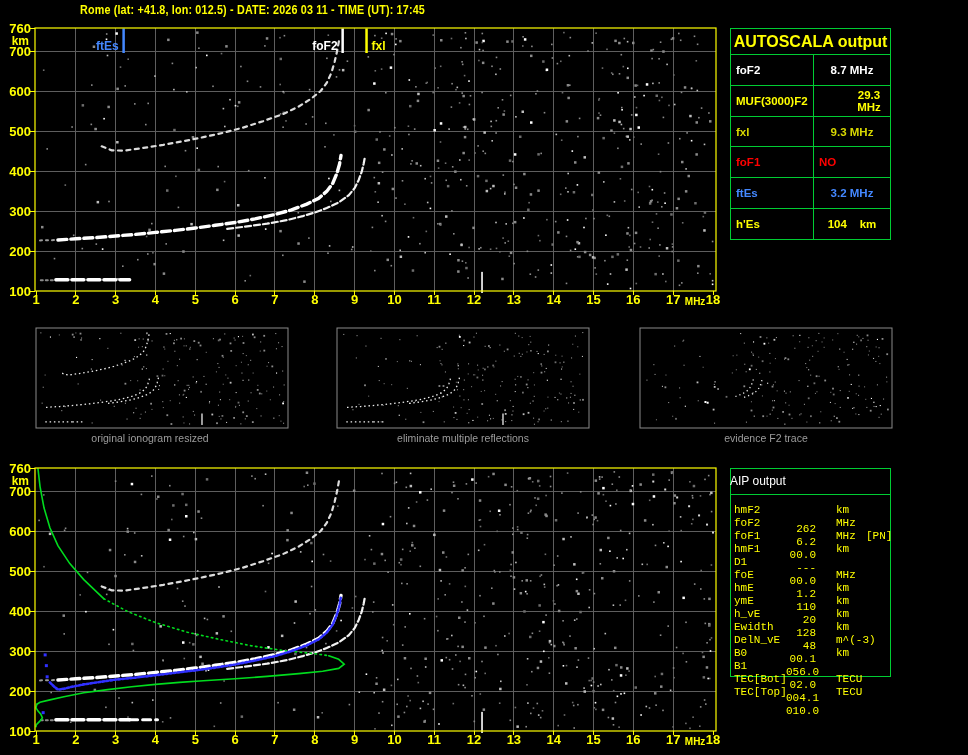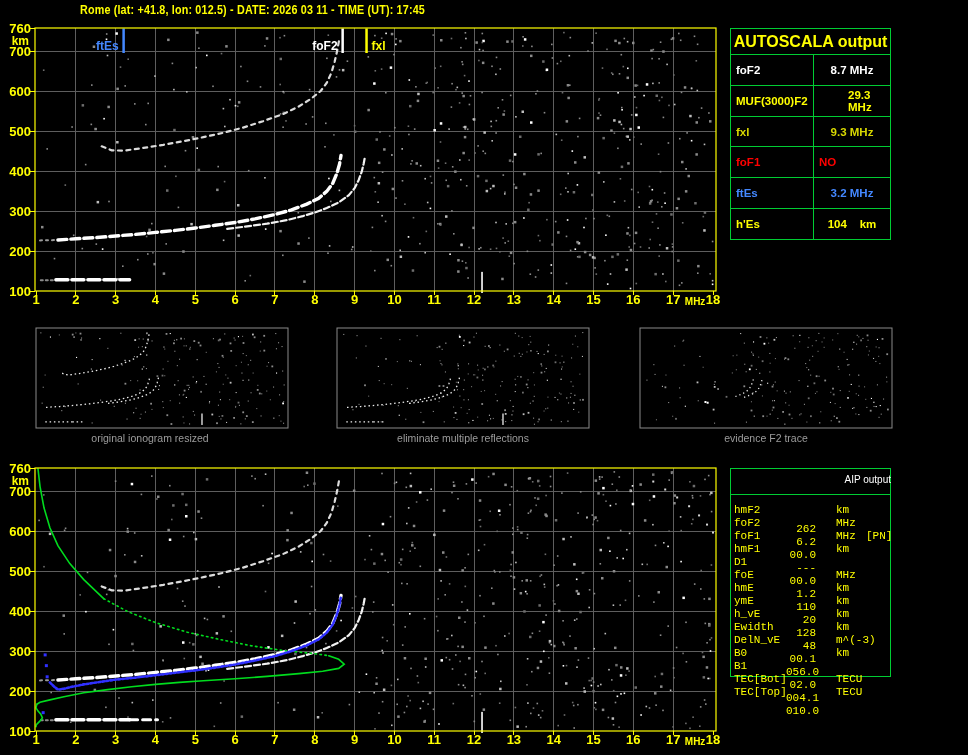--- a/index.html
+++ b/index.html
@@ -11,28 +11,28 @@
   
   #autoscala{position:absolute;left:730px;top:28px;width:161px;height:212px;
              border:1px solid #00cc33;display:flex;flex-direction:column;box-sizing:border-box;}
   .as-header{height:25px;line-height:25px;text-align:center;color:#ffff00;
              font-weight:bold;font-size:16px;border-bottom:1px solid #00cc33;}
   #as-rows{flex:1;display:flex;flex-direction:column;}
   .as-row{flex:1;display:flex;font-weight:bold;font-size:11.5px;}
   .as-row + .as-row{border-top:1px solid #00cc33;}
   .as-label{width:83px;border-right:1px solid #00cc33;display:flex;align-items:center;
             padding-left:5px;box-sizing:border-box;}
-  .as-value{flex:1;display:flex;align-items:center;justify-content:center;}
+  .as-value{flex:1;display:flex;align-items:center;justify-content:center;text-align:center;}
   .as-value.left{justify-content:flex-start;padding-left:5px;}
   
   #aip{position:absolute;left:730px;top:468px;width:161px;}
   .aip-box{position:absolute;left:0;top:0;width:161px;height:209px;
            border:1px solid #00cc33;box-sizing:border-box;}
-  .aip-header{position:absolute;left:0;top:6px;width:161px;text-align:right;
-              color:#ffffff;font-size:10px;}
+  .aip-header{position:absolute;left:0;top:6px;width:161px;text-align:left;
+              color:#ffffff;font-size:12px;}
   .aip-sep{position:absolute;left:0;top:26px;width:161px;height:1px;background:#00cc33;}
   #aip-rows{position:absolute;left:4px;top:36px;width:157px;}
   .aip-row{height:13px;display:grid;grid-template-columns:52px 30px 20px 30px 1fr;
            color:#ffff00;font-size:11px;line-height:13px;white-space:nowrap;font-family:Liberation Mono, monospace;}
   .aip-val{text-align:right;margin-top:19px;}
   
   .thumb-caption{position:absolute;top:432px;width:252px;text-align:center;
                  color:#9c9c9c;font-size:10.5px;}
 </style>
 </head>

